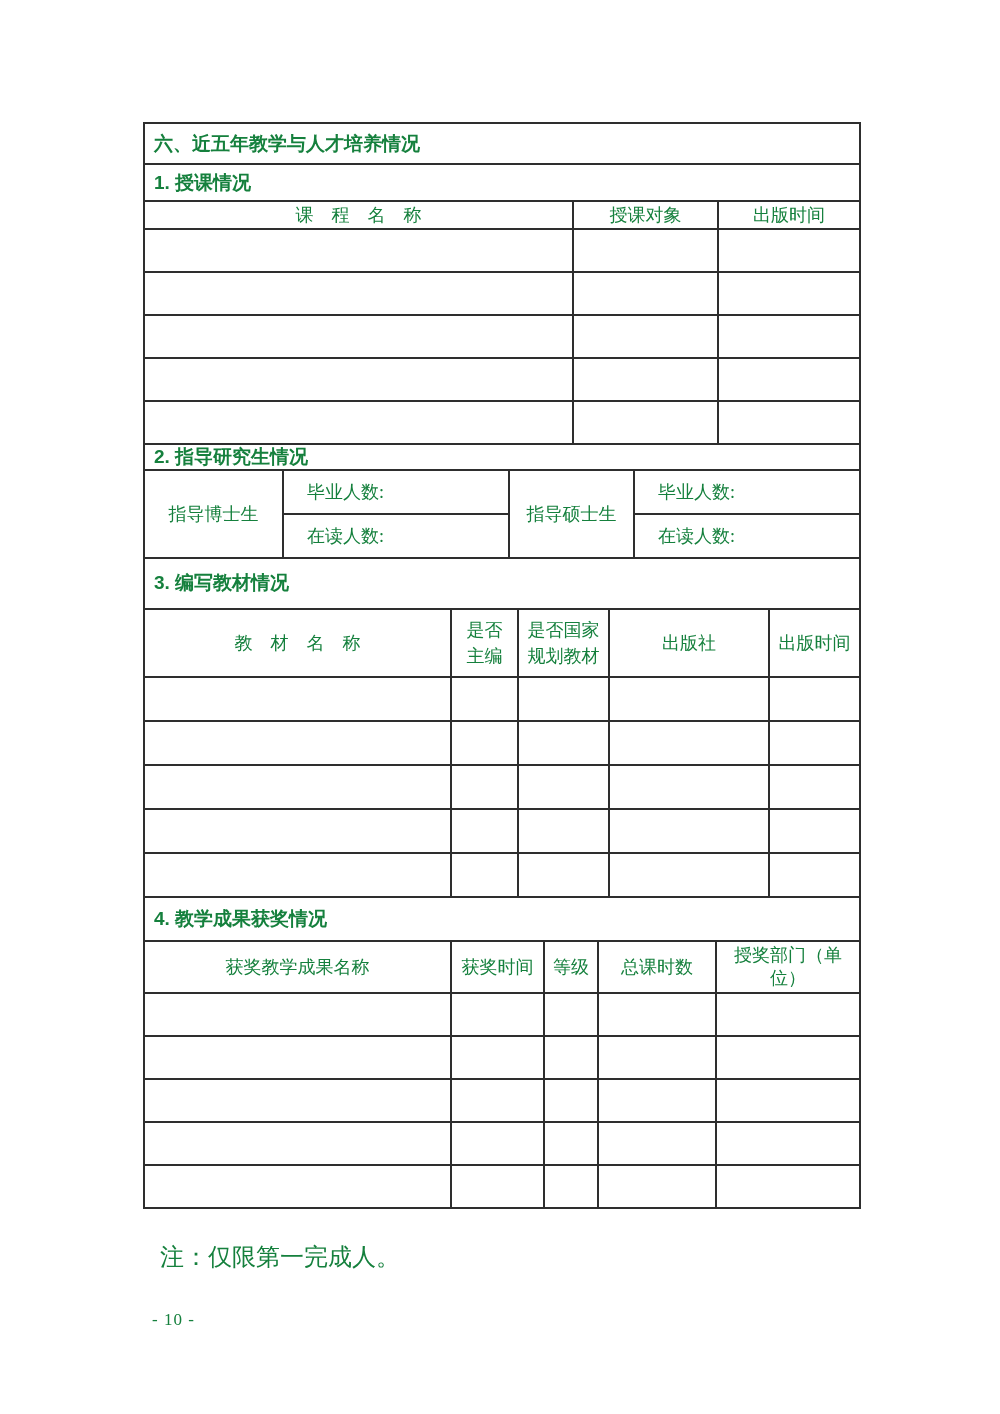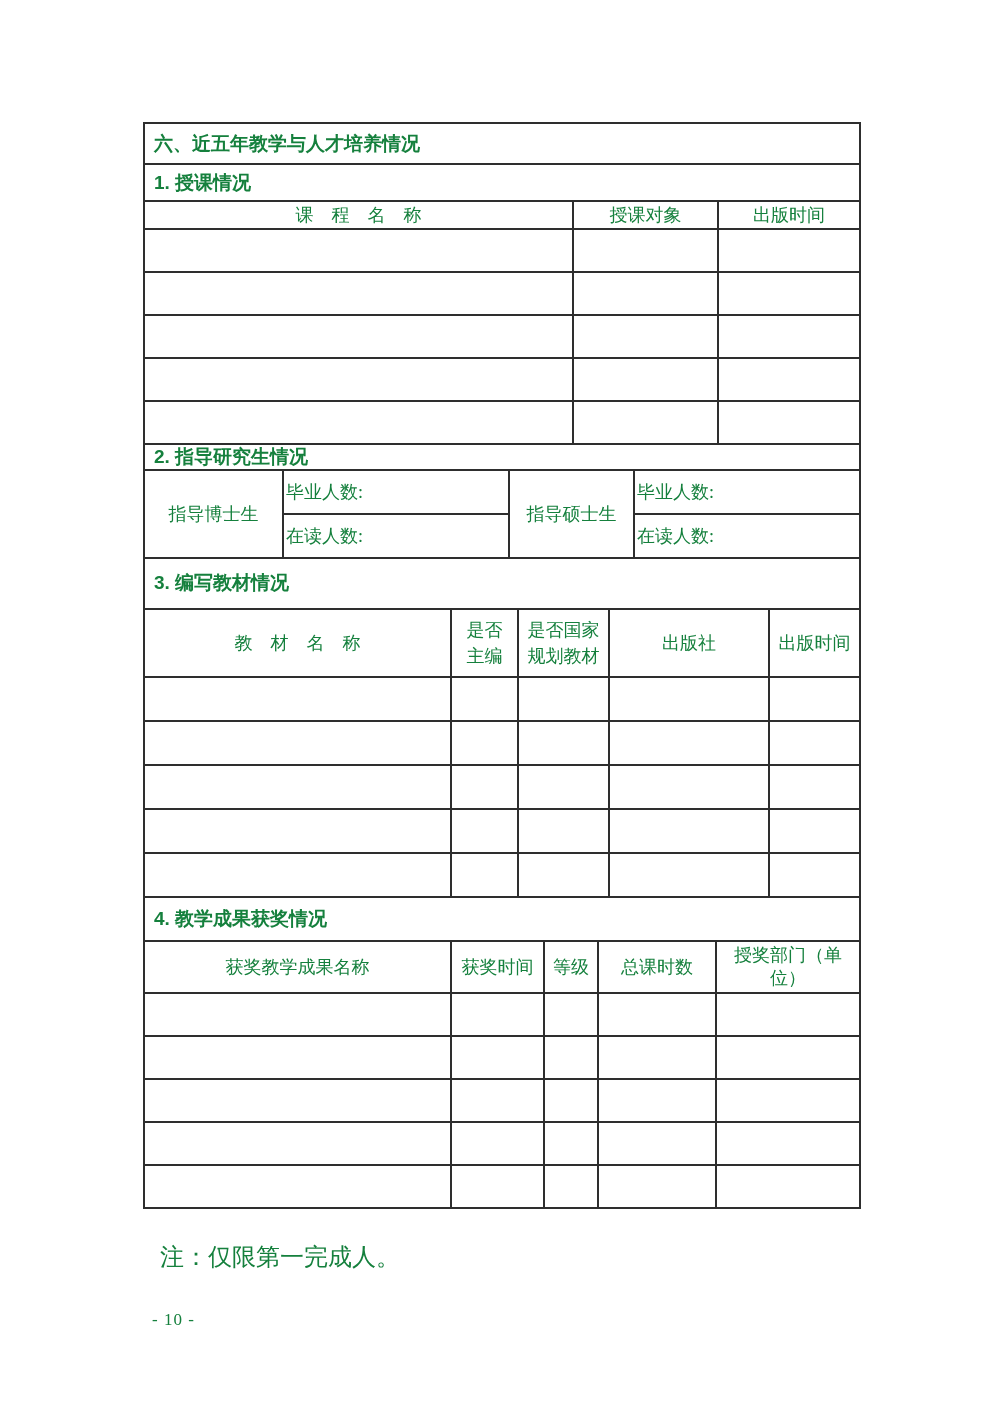--- a/index.html
+++ b/index.html
@@ -55,21 +55,21 @@
   }
   .col-head {
     text-align: center;
   }
   .col-head.two-line {
     white-space: pre-line;
     line-height: 1.45;
   }
   .label-left {
     text-align: left;
-    padding-left: 2px;
+    padding-left: 23px;
   }
   .label-center {
     text-align: center;
   }
   
   .h41 { height: 41px; }
   .h37 { height: 37px; }
   .h46 { height: 28px; }
   .h43 { height: 43px; }
   .h40 { height: 24px; }

